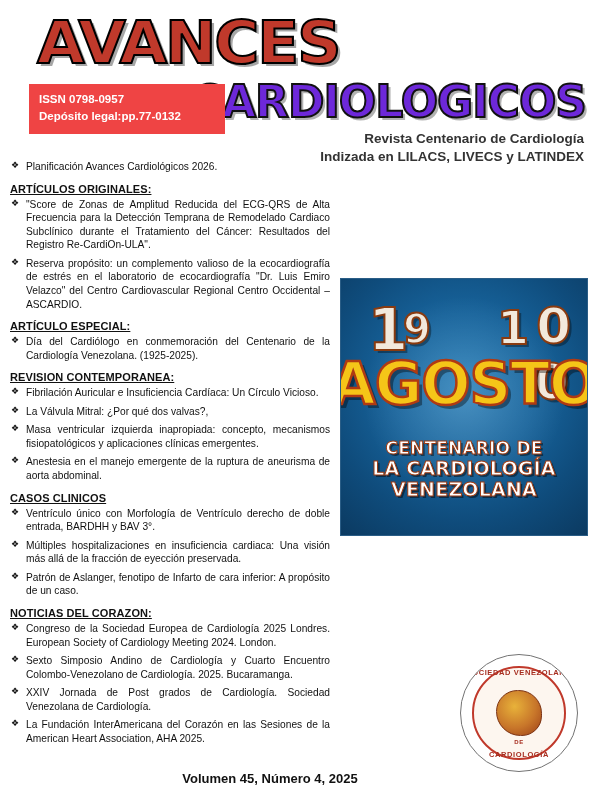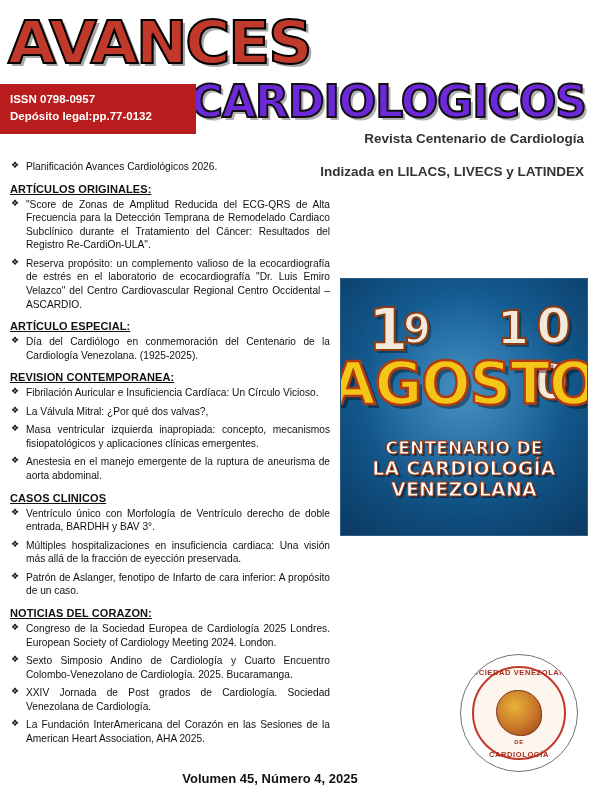--- a/index.html
+++ b/index.html
@@ -8,21 +8,21 @@
     width:600px; height:800px;
     background:#ffffff;
     font-family:"Liberation Sans", sans-serif;
     color:#000;
     overflow:hidden;
     position:relative;
   }
   .cover { position:relative; width:600px; height:800px; background:#fff; }
 
   
-  .masthead { position:relative; height:152px; }
+  .masthead { position:relative; height:152px;margin-left:29px; }
   .avances {
     position:absolute; left:8px; top:14px;
     font-family:"DejaVu Sans", sans-serif;
     font-weight:bold;
     font-size:58px;
     letter-spacing:-2px;
     color:#c0392b;
     -webkit-text-stroke:2px #000;
     text-shadow:3px 3px 0 rgba(0,0,0,0.35);
     line-height:1;
@@ -41,26 +41,26 @@
     line-height:1;
   }
   .subtitle1, .subtitle2 {
     position:absolute;
     right:16px;
     font-family:"Liberation Sans", sans-serif;
     font-weight:bold;
     color:#333;
   }
   .subtitle1 { top:131px; font-size:13.5px; }
-  .subtitle2 { top:164px; font-size:13.5px; }
+  .subtitle2 { top:149px; font-size:13.5px; }
 
   .issnbox {
     position:absolute; left:0; top:84px;
     width:196px; height:50px;
-    background:#b91c1c;
+    background:#ef4444;
     color:#fff;
     padding:7px 0 0 10px;
     font-size:11.5px;
     font-weight:bold;
     line-height:1.5;
   }
 
   
   .content { position:absolute; top:160px; left:0; width:600px; }
   .leftcol { position:absolute; left:10px; top:0; width:320px; }

